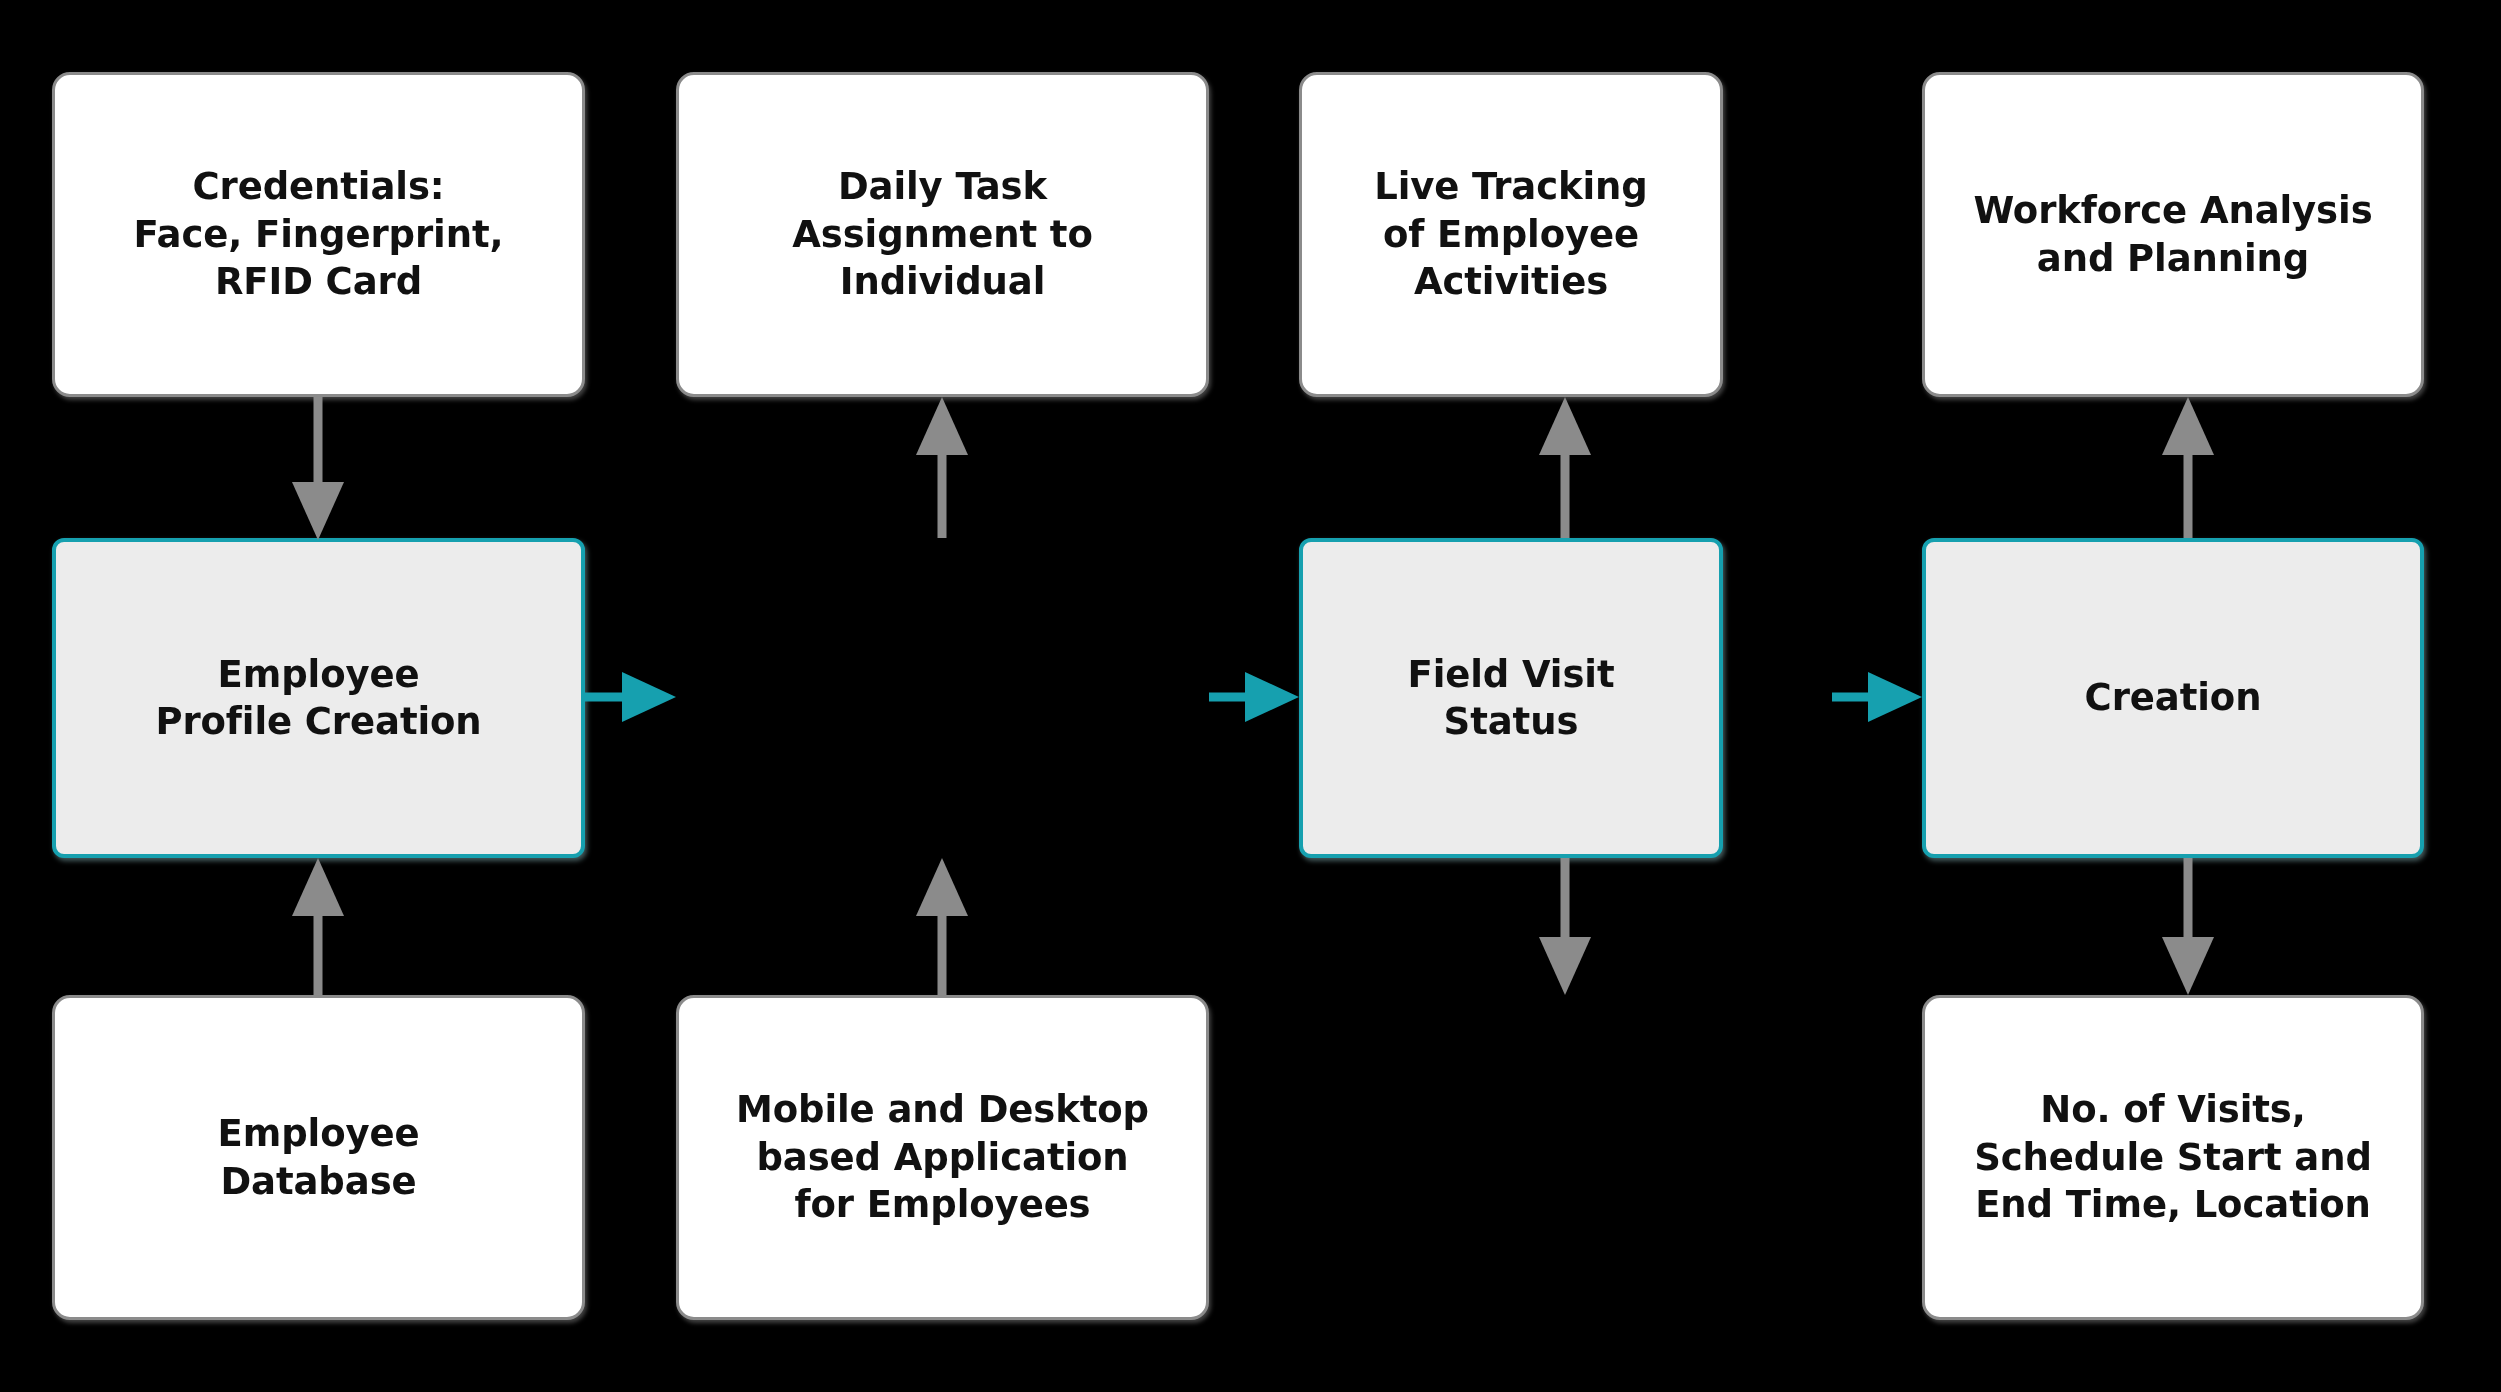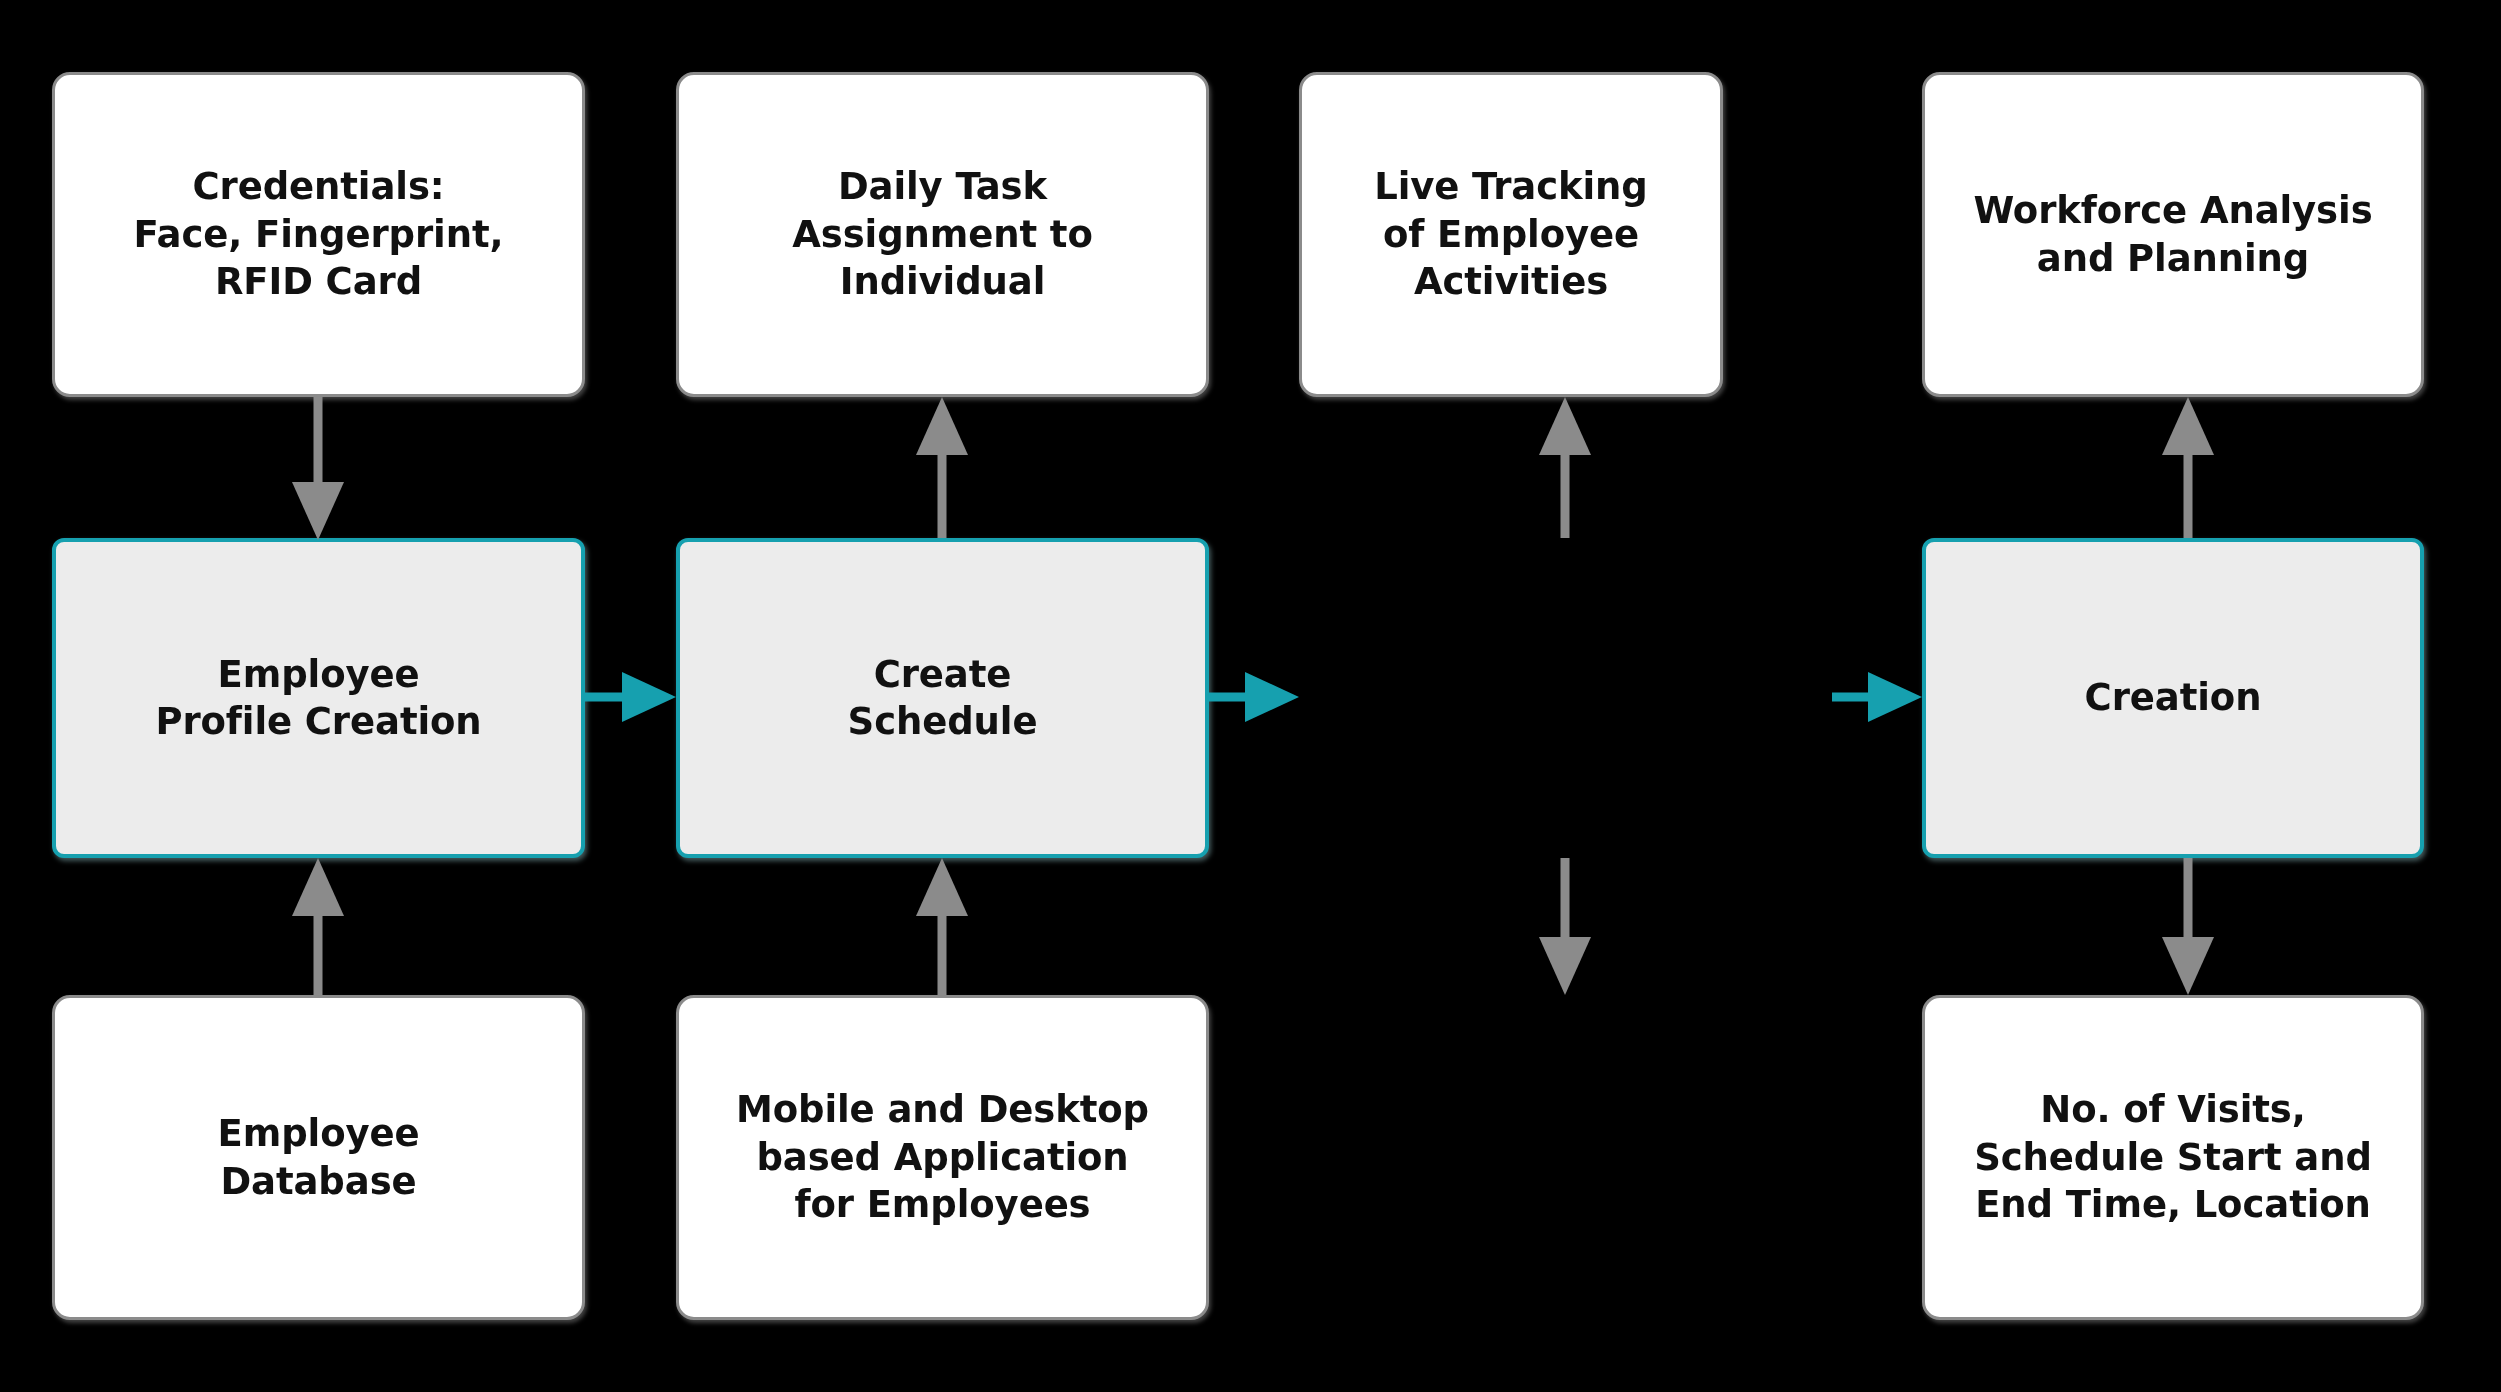--- a/index.html
+++ b/index.html
@@ -90,22 +90,22 @@
 Face, Fingerprint,
 RFID Card</div>
   <div class="node plain col3 rowTop">Live Tracking
 of Employee
 Activities</div>
   <div class="node plain col4 rowTop">Workforce Analysis
 and Planning</div>
 
   <div class="node process col1 rowMid">Employee
 Profile Creation</div>
-  <div class="node process col2 rowMid">Create
-Schedule</div>
+  <div class="node process col3 rowMid">Field Visit
+Status</div>
   <div class="node process col4 rowMid">Creation</div>
 
   <div class="node plain col1 rowBottom">Employee
 Database</div>
   <div class="node plain col2 rowBottom">Mobile and Desktop
 based Application
 for Employees</div>
   <div class="node plain col4 rowBottom">No. of Visits,
 Schedule Start and
 End Time, Location</div>

